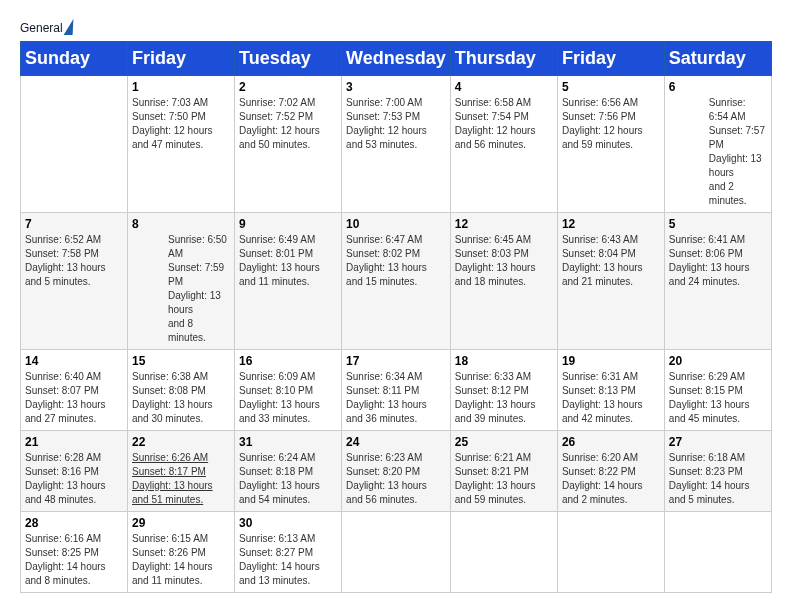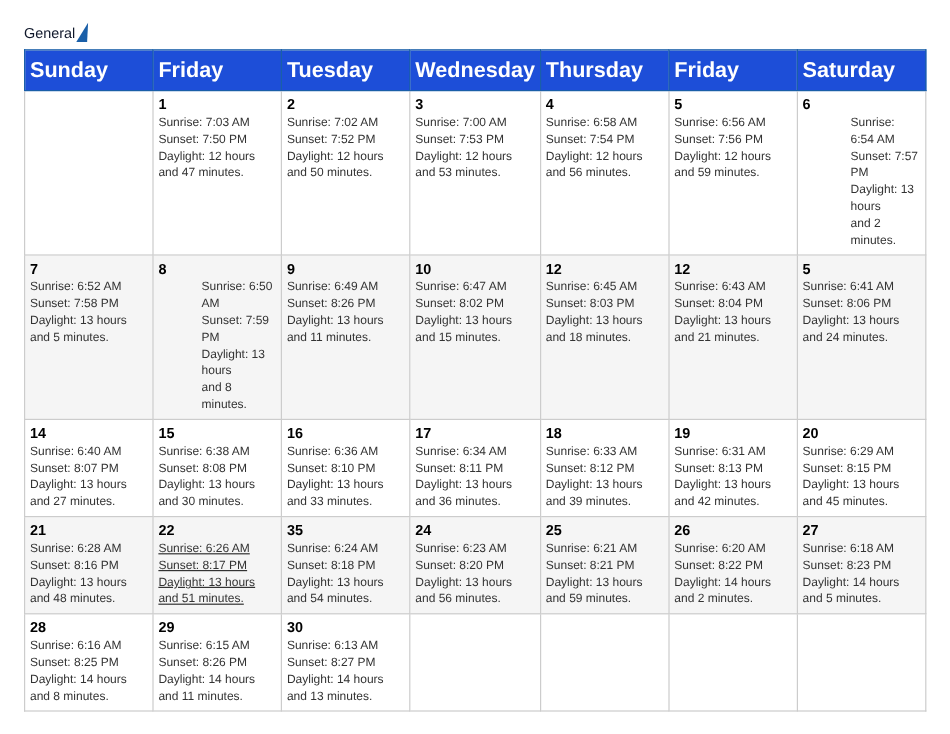--- a/index.html
+++ b/index.html
@@ -157,21 +157,21 @@
         <td>
           <div class="day-number">8</div>
           <div class="day-info" style="white-space: pre-line; margin-left: 36px;">Sunrise: 6:50 AM
 Sunset: 7:59 PM
 Daylight: 13 hours
 and 8 minutes.</div>
         </td>
         <td>
           <div class="day-number">9</div>
           <div class="day-info" style="white-space: pre-line;">Sunrise: 6:49 AM
-Sunset: 8:26 PM
+Sunset: 8:01 PM
 Daylight: 13 hours
 and 11 minutes.</div>
         </td>
         <td>
           <div class="day-number">10</div>
           <div class="day-info" style="white-space: pre-line;">Sunrise: 6:47 AM
 Sunset: 8:02 PM
 Daylight: 13 hours
 and 15 minutes.</div>
         </td>
@@ -207,21 +207,21 @@
         </td>
         <td>
           <div class="day-number">15</div>
           <div class="day-info" style="white-space: pre-line;">Sunrise: 6:38 AM
 Sunset: 8:08 PM
 Daylight: 13 hours
 and 30 minutes.</div>
         </td>
         <td>
           <div class="day-number">16</div>
-          <div class="day-info" style="white-space: pre-line;">Sunrise: 6:36 AM
+          <div class="day-info" style="white-space: pre-line;">Sunrise: 6:09 AM
 Sunset: 8:10 PM
 Daylight: 13 hours
 and 33 minutes.</div>
         </td>
         <td>
           <div class="day-number">17</div>
           <div class="day-info" style="white-space: pre-line;">Sunrise: 6:34 AM
 Sunset: 8:11 PM
 Daylight: 13 hours
 and 36 minutes.</div>
@@ -257,21 +257,21 @@
 and 48 minutes.</div>
         </td>
         <td>
           <div class="day-number">22</div>
           <div class="day-info" style="white-space: pre-line; text-decoration: underline;">Sunrise: 6:26 AM
 Sunset: 8:17 PM
 Daylight: 13 hours
 and 51 minutes.</div>
         </td>
         <td>
-          <div class="day-number">35</div>
+          <div class="day-number">31</div>
           <div class="day-info" style="white-space: pre-line;">Sunrise: 6:24 AM
 Sunset: 8:18 PM
 Daylight: 13 hours
 and 54 minutes.</div>
         </td>
         <td>
           <div class="day-number">24</div>
           <div class="day-info" style="white-space: pre-line;">Sunrise: 6:23 AM
 Sunset: 8:20 PM
 Daylight: 13 hours

